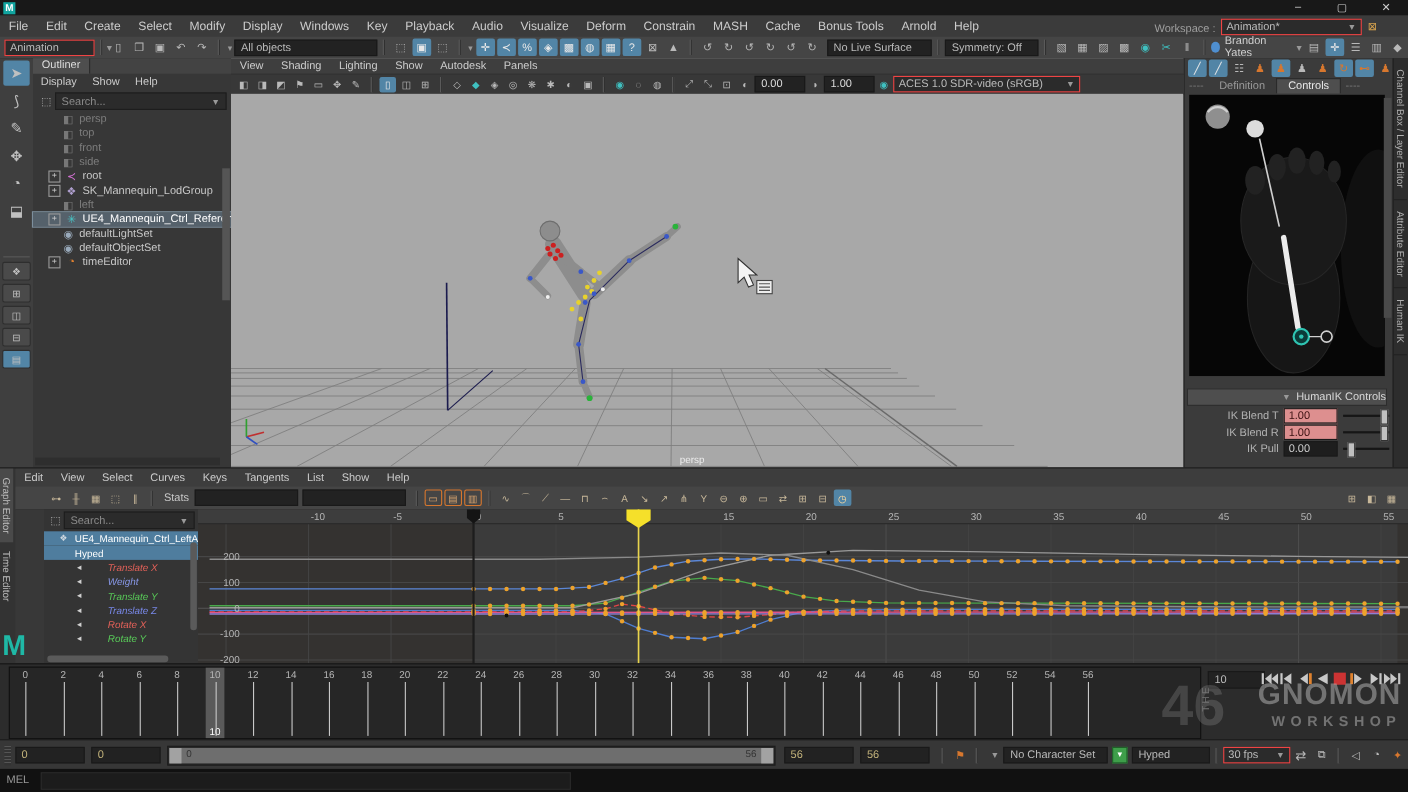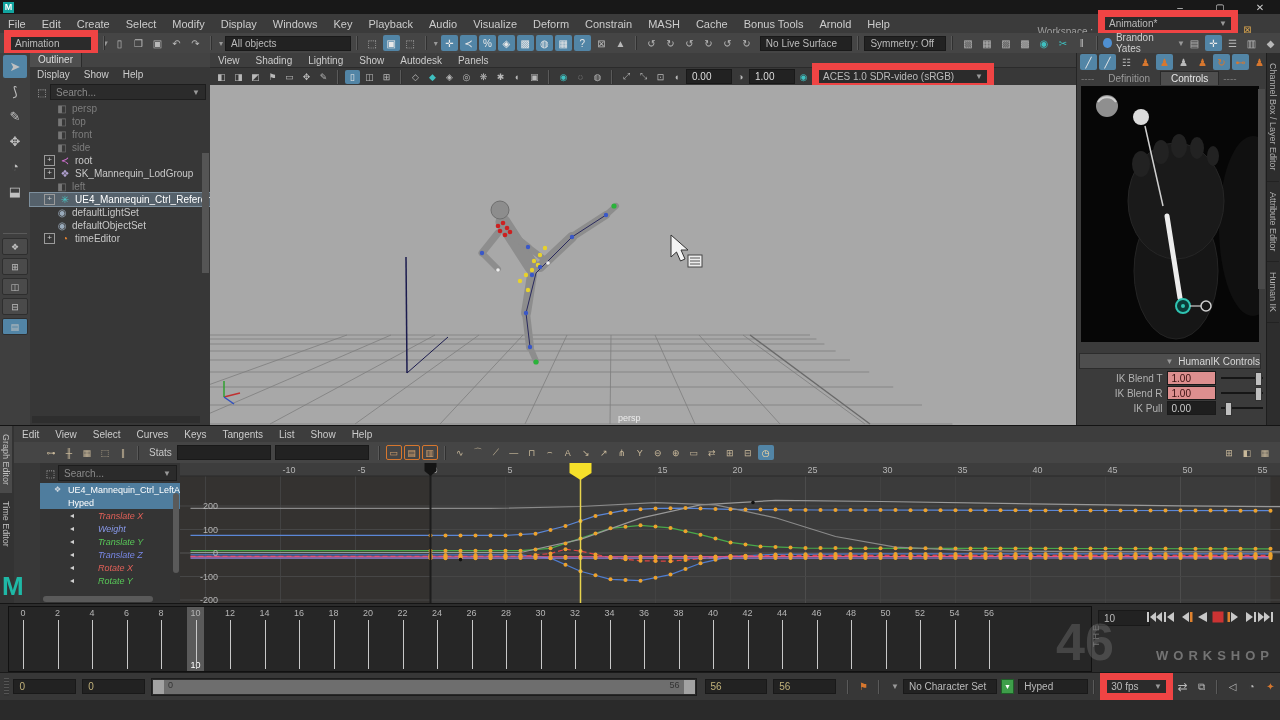--- a/index.html
+++ b/index.html
@@ -11,21 +11,21 @@
   #maya-badge{width:11px;height:11px;background:#12a5a0;color:#fff;font-size:9px;font-weight:bold;
        display:flex;align-items:center;justify-content:center;margin:0 6px 0 3px;}
   #title-text{font-size:10px;color:#cfcfcf;white-space:nowrap;}
   .winbtn{color:#cfcfcf;font-size:10px;width:40px;text-align:center;}
   #winbtns{margin-left:auto;display:flex;}
   
   #menubar{left:0;top:14px;width:1280px;height:19px;background:#3b3b3b;display:flex;align-items:center;border-bottom:1px solid #2a2a2a;}
   .menu-item{padding:2px 8px;font-size:11px;color:#cccccc;}
   #ws-wrap{margin-left:auto;display:flex;align-items:flex-end;margin-right:23px;}
   #ws-label{color:#9f9f9f;font-size:10px;margin-right:5px;}
-  .selbox{background:#2b2b2b;border:7px solid #ef4444;color:#bbb;font-size:10px;height:13px;
+  .selbox{background:#2b2b2b;border:1px solid #ef4444;color:#bbb;font-size:10px;height:13px;
           display:flex;align-items:center;padding:0 4px;}
   .caret{margin-left:auto;color:#999;font-size:8px;padding-left:6px;}
   
   #shelf{left:0;top:33px;width:1280px;height:20px;background:#454545;border-bottom:1px solid #232323;
          display:flex;align-items:center;}
   .tbicon{width:17px;height:16px;display:inline-flex;align-items:center;justify-content:center;
           font-size:10px;color:#b9b9b9;border-radius:2px;margin:0 1px;flex:none;}
   .tbicon.active{background:#5285a6;color:#e8e8e8;}
   .tbicon.orange{color:#d7772e;}
   .tbicon.teal{color:#3fc0c0;}
@@ -1203,20 +1203,25 @@
         <span class="caret">▼</span>
     </div>
     <span class="tbicon" style="font-size:12px;">⇄</span>
     <span class="tbicon">⧉</span>
     <span class="vr"></span>
     <span class="tbicon">◁</span>
     <span class="tbicon">◔</span>
     <span class="tbicon orange">✦</span>
   </div>
 
+  <div class="abs" id="cmdline">
+    <span id="mel-label">MEL</span>
+    <div style="width:480px;height:14px;background:#1c1c1c;border:1px solid #2a2a2a;"></div>
+  </div>
 
   <div class="abs" id="mlogo">M</div>
   <div class="abs" id="gnomon">
     <span id="gn-mark">46</span>
     <span id="gn-the">THE</span>
+    <span id="gn-name">GNOMON</span>
     <span id="gn-shop">WORKSHOP</span>
   </div>
 </div>
 
 </body></html>

